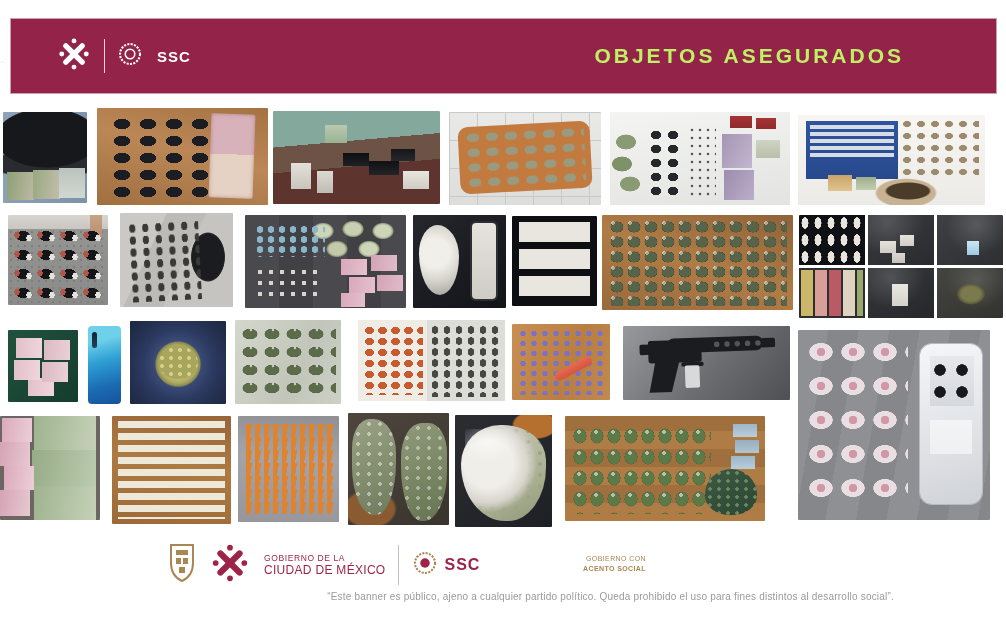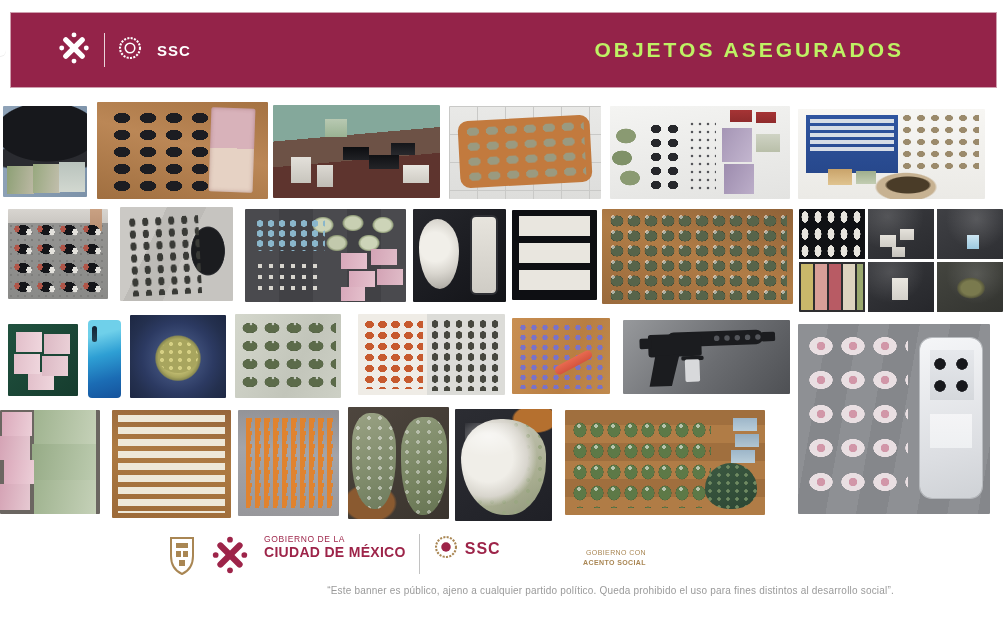--- a/index.html
+++ b/index.html
@@ -1,18 +1,18 @@
 <!DOCTYPE html>
 <html><head>
 <meta charset="utf-8">
 <style>
   * { box-sizing: border-box; margin: 0; padding: 0; }
   html,body { width:1006px; height:620px; }
   body { font-family:"Liberation Sans", sans-serif; background:#fff; position:relative; overflow:hidden; }
-  .stage { position:absolute; left:0; top:2px; width:1006px; height:457px; background:#fff; }
+  .stage { position:absolute; left:0; top:8px; width:1006px; height:457px; background:#fff; }
 
   
   .banner { position:absolute; left:10px; top:10px; width:987px; height:76px;
     background:#942349; border:1px solid #cf9fae; display:flex; align-items:center; }
   .brand { display:flex; align-items:center; gap:12px; margin-left:45px; }
   .vdiv { width:1px; height:34px; background:rgba(255,255,255,.8); }
   .ssc-label { color:#fff; font-weight:bold; font-size:15px; letter-spacing:1px; margin-left:2px; }
   .banner-title { position:absolute; right:92px; top:50%; transform:translateY(-50%);
     color:#bef264; font-size:21px; font-weight:800; letter-spacing:3px; white-space:nowrap; }
   .edge-frag { position:absolute; left:0; top:24px; width:6px; height:30px; background:#fff;
@@ -277,25 +277,25 @@
       radial-gradient(circle 2px at 8px 6px,rgba(255,255,255,.55) 0 88%,transparent 100%) 0 0/17px 21px,
       radial-gradient(ellipse 7px 8px at 9px 10px,#5d7947 0 82%,#46603a 92%,transparent 95%) 0 0/17px 21px; }
   .r4p6::after { content:""; position:absolute; right:8px; bottom:6px; width:52px; height:46px;
     border-radius:50% 50% 46% 46%/55% 55% 42% 42%;
     background:
       radial-gradient(circle 1.8px at 5px 4px,#6f8a62 0 85%,transparent 100%) 0 0/9px 8px,
       linear-gradient(150deg,#3c5a42,#2c4633); }
 
   
   .footer { position:absolute; left:0; top:528px; width:1006px; height:80px; }
-  .footer-logos { position:absolute; left:168px; top:4px; display:flex; align-items:flex-start; gap:13px; height:50px; }
+  .footer-logos { position:absolute; left:168px; top:4px; display:flex; align-items:center; gap:13px; height:50px; }
   .fdiv { width:1px; height:40px; background:#c2c2c2; }
   .gob-text { line-height:1.2; color:#9d2449; }
   .gob-line1 { font-size:8.5px; letter-spacing:.6px; }
-  .gob-line2 { font-size:14px; font-weight:bold; letter-spacing:.3px; }
+  .gob-line2 { font-size:12px; font-weight:normal; letter-spacing:.3px; }
   .ssc-footer-wrap { display:flex; align-items:center; gap:6px; }
   .ssc-footer-label { color:#9d2449; font-weight:800; font-size:16px; letter-spacing:1px; }
   .accent-text { position:absolute; left:566px; top:18px; width:80px; text-align:right;
     color:#a98653; line-height:1.4; }
   .accent-line1 { font-size:7px; letter-spacing:.4px; }
   .accent-line2 { font-size:7px; font-weight:bold; letter-spacing:.4px; }
   .disclaimer { position:absolute; left:0; top:55px; width:894px; text-align:right;
     font-size:10px; color:#9a9a9a; letter-spacing:.2px; }
 </style>
 </head>

